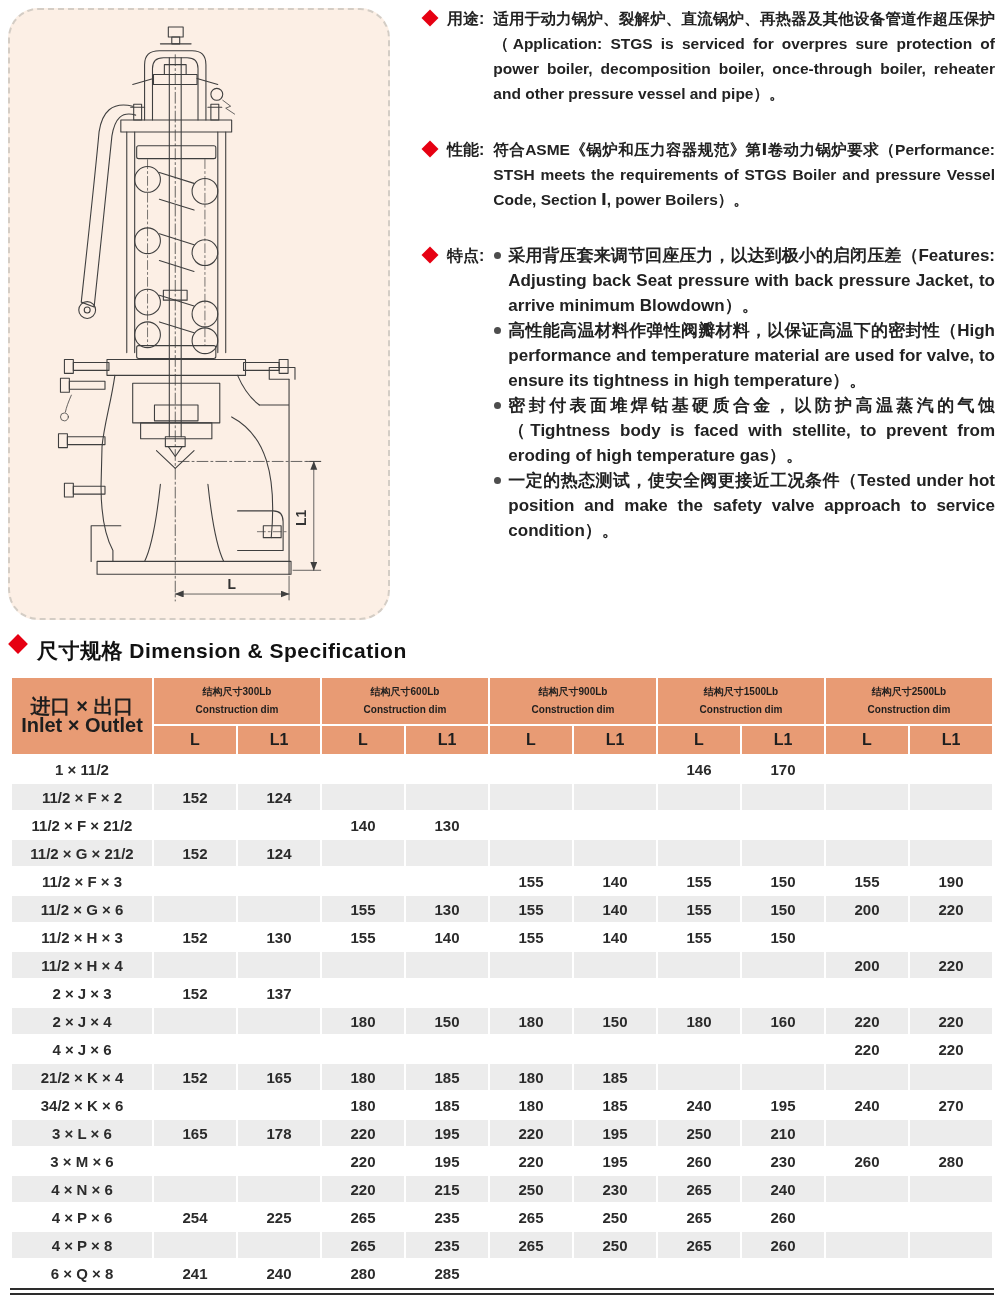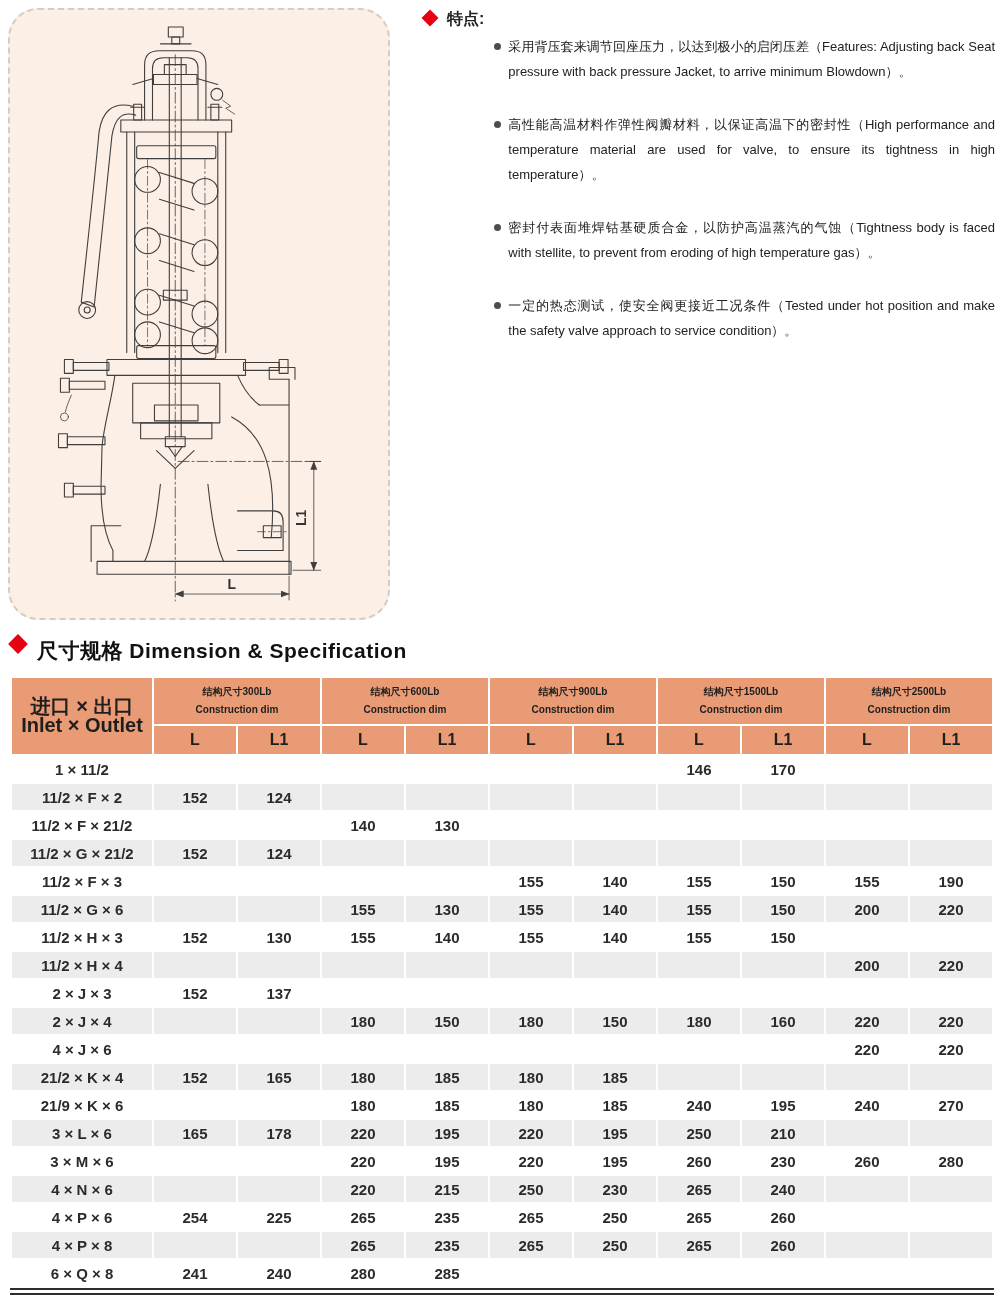--- a/index.html
+++ b/index.html
@@ -12,22 +12,22 @@
   .drawing-panel svg{position:absolute;left:0;top:0;width:100%;height:100%;}
 
   
   .right-col{position:absolute;left:421px;top:6px;width:574px;}
   .block{display:flex;align-items:flex-start;margin-bottom:31px;}
   .diamond{flex:none;width:12px;height:12px;background:var(--accent);transform:rotate(45deg);
         margin:6px 11px 0 3px;}
   .blk-label{flex:none;font-size:16px;font-weight:bold;line-height:25px;margin-right:9px;}
   .blk-text{flex:1;margin:0;font-size:15.5px;font-weight:bold;line-height:25px;text-align:justify;}
   ul.features{flex:1;margin:0;padding:0;list-style:none;}
-  ul.features li{position:relative;padding-left:15px;font-size:13px;font-weight:normal;
-        line-height:25px;text-align:justify;margin-top:28px;}
+  ul.features li{position:relative;padding-left:15px;font-size:17px;font-weight:bold;
+        line-height:25px;text-align:justify;}
   ul.features li::before{content:"";position:absolute;left:1px;top:9px;width:7px;height:7px;
         border-radius:50%;background:#4d4d4d;}
 
   
   .sec-title{position:absolute;left:8px;top:637px;display:flex;align-items:flex-start;}
   .sec-title .diamond{width:14px;height:14px;margin:0 12px 0 3px;}
   .sec-title h2{margin:0;font-size:21px;font-weight:bold;letter-spacing:.5px;color:#111;}
 
   
   table.spec-table{position:absolute;left:10px;top:676px;width:984px;
@@ -146,20 +146,30 @@
       <g fill="#333" stroke="none" font-size="14" font-weight="bold" text-anchor="middle">
         <text x="224" y="584">L</text>
         <text transform="rotate(-90 299 512)" x="299" y="512">L1</text>
       </g>
     </svg>
   </div>
 
   <div class="right-col">
     <div class="block">
       <span class="diamond"></span>
+      <span class="blk-label">用途:</span>
+      <p class="blk-text">适用于动力锅炉、裂解炉、直流锅炉、再热器及其他设备管道作超压保护（Application: STGS is serviced for overpres sure protection of power boiler, decomposition boiler, once-through boiler, reheater and other pressure vessel and pipe）。</p>
+    </div>
+    <div class="block">
+      <span class="diamond"></span>
+      <span class="blk-label">性能:</span>
+      <p class="blk-text">符合ASME《锅炉和压力容器规范》第Ⅰ卷动力锅炉要求（Performance: STSH meets the requirements of STGS Boiler and pressure Vessel Code, Section Ⅰ, power Boilers）。</p>
+    </div>
+    <div class="block">
+      <span class="diamond"></span>
       <span class="blk-label">特点:</span>
       <ul class="features">
         <li>采用背压套来调节回座压力，以达到极小的启闭压差（Features: Adjusting back Seat pressure with back pressure Jacket, to arrive minimum Blowdown）。</li>
         <li>高性能高温材料作弹性阀瓣材料，以保证高温下的密封性（High performance and temperature material are used for valve, to ensure its tightness in high temperature）。</li>
         <li>密封付表面堆焊钴基硬质合金，以防护高温蒸汽的气蚀（Tightness body is faced with stellite, to prevent from eroding of high temperature gas）。</li>
         <li>一定的热态测试，使安全阀更接近工况条件（Tested under hot position and make the safety valve approach to service condition）。</li>
       </ul>
     </div>
   </div>
 
@@ -373,21 +383,21 @@
           <td>180</td>
           <td>185</td>
           <td>180</td>
           <td>185</td>
           <td></td>
           <td></td>
           <td></td>
           <td></td>
         </tr>
         <tr>
-          <td class="size-cell">21/9 × K × 6</td>
+          <td class="size-cell">34/2 × K × 6</td>
           <td></td>
           <td></td>
           <td>180</td>
           <td>185</td>
           <td>180</td>
           <td>185</td>
           <td>240</td>
           <td>195</td>
           <td>240</td>
           <td>270</td>

